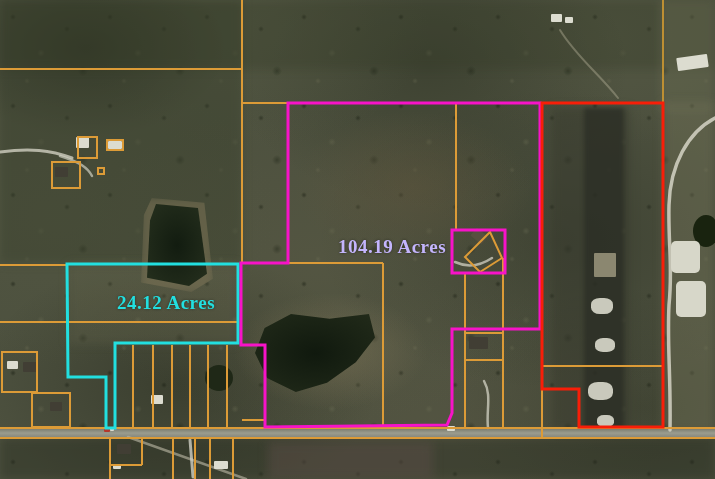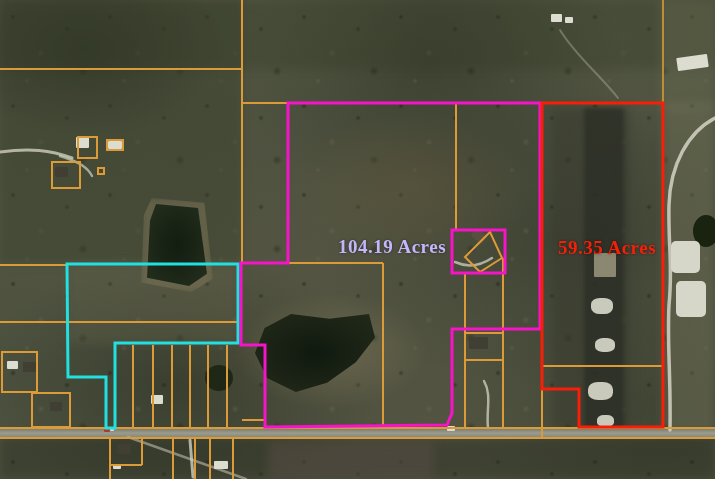--- a/index.html
+++ b/index.html
@@ -170,15 +170,15 @@
     </g>
 
     <polygon fill="none" stroke-width="3" points="67,264 238,264 238,343 115,343 115,428 106,428 106,377 68,377" stroke="#22dfe0"></polygon>
 
     <polygon fill="none" stroke-width="3" points="288,103 540,103 540,329 452,329 452,413 447,425 265,427 265,345 241,345 241,263 288,263" stroke="#f713c8"></polygon>
     <rect fill="none" stroke-width="3" x="452" y="230" width="53" height="43" stroke="#f713c8"></rect>
 
     <polygon fill="none" stroke-width="3" points="542,103 663,103 663,427 579,427 579,389 542,389" stroke="#f81e08"></polygon>
   </svg>
 
+  <span class="acre-label lbl-teal" style="color: rgb(34, 223, 224);">24.12 Acres</span>
   <span class="acre-label lbl-magenta" style="color: #c4b5fd;">104.19 Acres</span>
-  <span class="acre-label lbl-red" style="color: rgb(248, 30, 8);">59.35 Acres</span>
 </div>
 
 </body></html>

